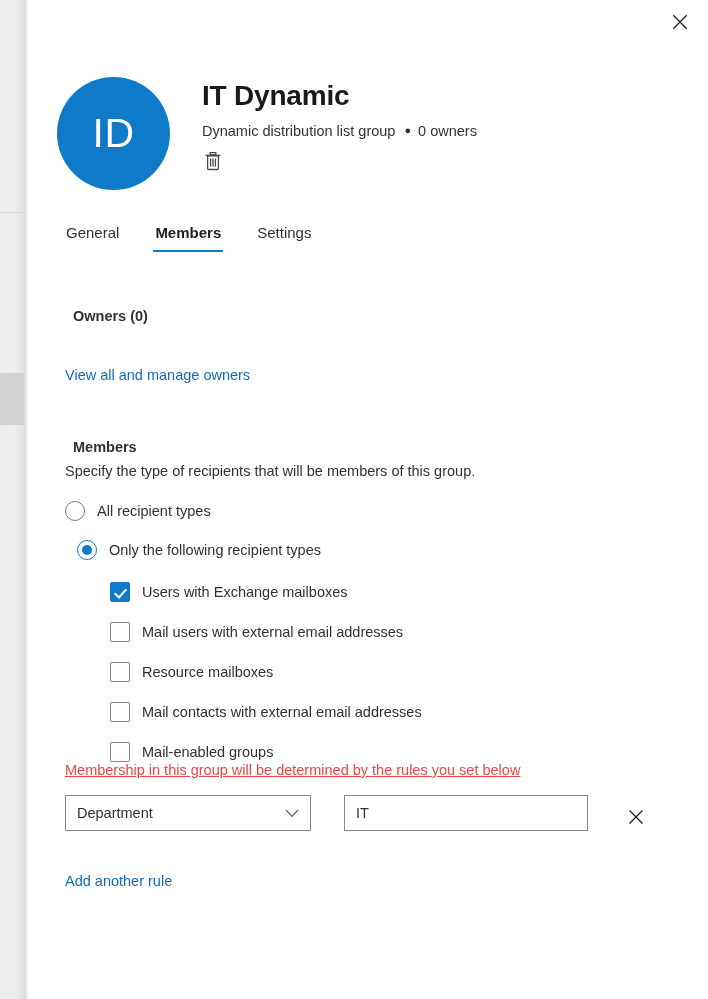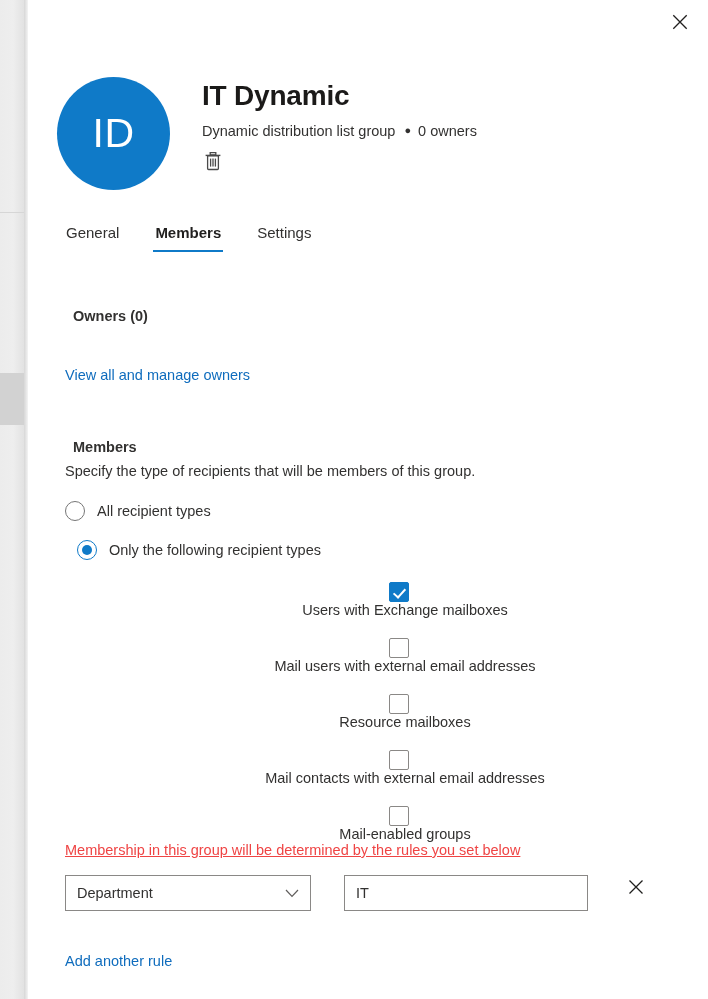--- a/index.html
+++ b/index.html
@@ -233,21 +233,20 @@
   
   #checkbox-group {
     margin-top: 22px;
     margin-left: 45px;
   }
   .checkbox-row {
     display: flex;
     align-items: center;
     margin-bottom: 20px;
     cursor: pointer;
-    flex-direction: column;
   }
   .checkbox-row:last-child { margin-bottom: 0; }
   .checkbox-mark {
     width: 20px;
     height: 20px;
     border: 1px solid #8a8886;
     box-sizing: border-box;
     background: #ffffff;
     flex: 0 0 auto;
     position: relative;
@@ -276,21 +275,21 @@
 
   
   #rules-desc {
     font-size: 14.5px;
     color: #ef4444;
     text-decoration: underline;
   }
   #rule-row {
     margin-top: 17px;
     display: flex;
-    align-items: flex-start;
+    align-items: flex-end;
   }
   .control-box {
     height: 36px;
     box-sizing: border-box;
     border: 1px solid #8a8886;
     background: #ffffff;
     font-size: 14.5px;
     color: #323130;
     font-family: inherit;
     display: flex;

